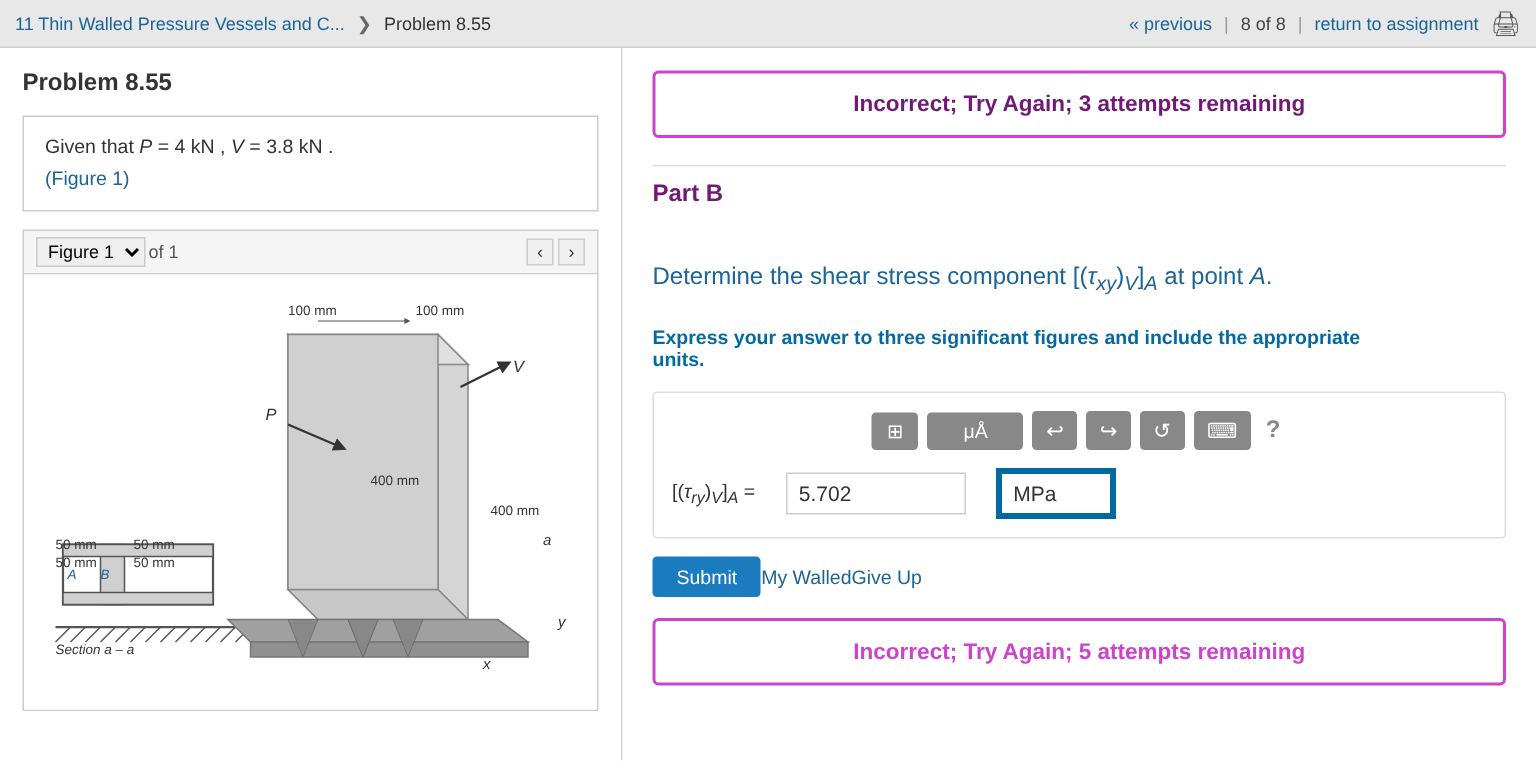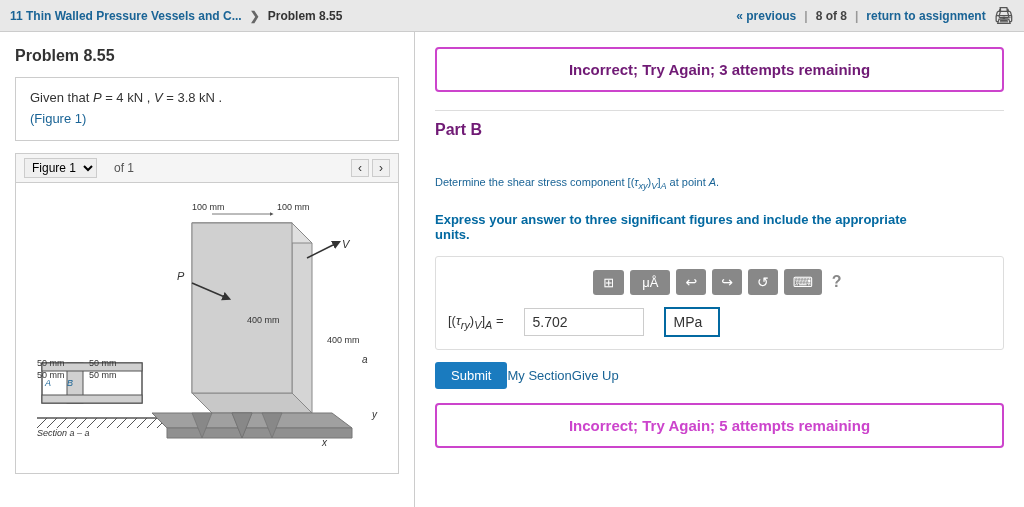--- a/index.html
+++ b/index.html
@@ -7,21 +7,20 @@
 
     
     #breadcrumb-bar {
       background: #e8e8e8;
       border-bottom: 1px solid #ccc;
       display: flex;
       align-items: center;
       justify-content: space-between;
       padding: 6px 10px;
       height: 32px;
-      font-weight: bold;
     }
     #breadcrumb-left {
       display: flex;
       align-items: center;
       gap: 4px;
     }
     .breadcrumb-link {
       color: #1a6496;
       text-decoration: none;
       font-size: 12px;
@@ -89,21 +88,21 @@
     }
     #figure-container {
       border: 1px solid #ccc;
     }
     #figure-header {
       display: flex;
       align-items: center;
       padding: 4px 8px;
       background: #f5f5f5;
       border-bottom: 1px solid #ccc;
-      gap: 17px;
+      gap: 2px;
     }
     #figure-select {
       font-size: 12px;
       padding: 1px 3px;
       border: 1px solid #ccc;
     }
     #figure-of {
       font-size: 12px;
       color: #555;
     }
@@ -162,21 +161,21 @@
     }
 
     #part-b-label {
       font-size: 16px;
       font-weight: bold;
       margin-bottom: 8px;
       color: #701a75;
     }
 
     #part-b-description {
-      font-size: 11px;
+      font-size: 16px;
       color: #333;
       margin-bottom: 6px;
       margin-top: 37px;
     }
 
     #express-text {
       font-size: 13px;
       font-weight: bold;
       color: #0369a1;
       margin-bottom: 14px;
@@ -194,21 +193,21 @@
       display: flex;
       align-items: center;
       gap: 6px;
       margin-bottom: 12px;
       justify-content: center;
     }
     .toolbar-btn {
       background: #888;
       border: none;
       border-radius: 3px;
-      padding: 5px 12px;
+      padding: 5px 24px;
       cursor: pointer;
       color: #fff;
       font-size: 13px;
       display: flex;
       align-items: center;
       justify-content: center;
     }
     .toolbar-btn.wide {
       padding: 5px 10px;
     }
@@ -243,24 +242,24 @@
       white-space: nowrap;
     }
     #answer-value-input {
       border: 1px solid #ccc;
       padding: 5px 8px;
       font-size: 14px;
       width: 120px;
       color: #333;
     }
     #answer-unit-input {
-      border: 2px solid #0369a1;
+      border: 4px solid #0369a1;
       padding: 5px 8px;
       font-size: 14px;
-      width: 56px;
+      width: 80px;
       color: #333;
     }
 
     #action-row {
       display: flex;
       align-items: center;
       margin-bottom: 14px;
     }
     #submit-btn {
       background: #1a7bbf;
@@ -455,21 +454,21 @@
       <div id="answer-row">
         <span id="answer-label">[(<i>τ</i><sub><i>ry</i></sub>)<sub><i>V</i></sub>]<sub><i>A</i></sub> =</span>
         <input type="text" id="answer-value-input" value="5.702" style="">
         <input type="text" id="answer-unit-input" value="MPa" style="">
       </div>
     </div>
 
     
     <div id="action-row">
       <button id="submit-btn">Submit</button>
-      <a>My Section</a>
+      <a>My Walled</a>
       <a>Give Up</a>
     </div>
 
     
     <div class="incorrect-banner-bottom">Incorrect; Try Again; 5 attempts remaining</div>
   </div>
 
 </div>
 
 </body></html>

